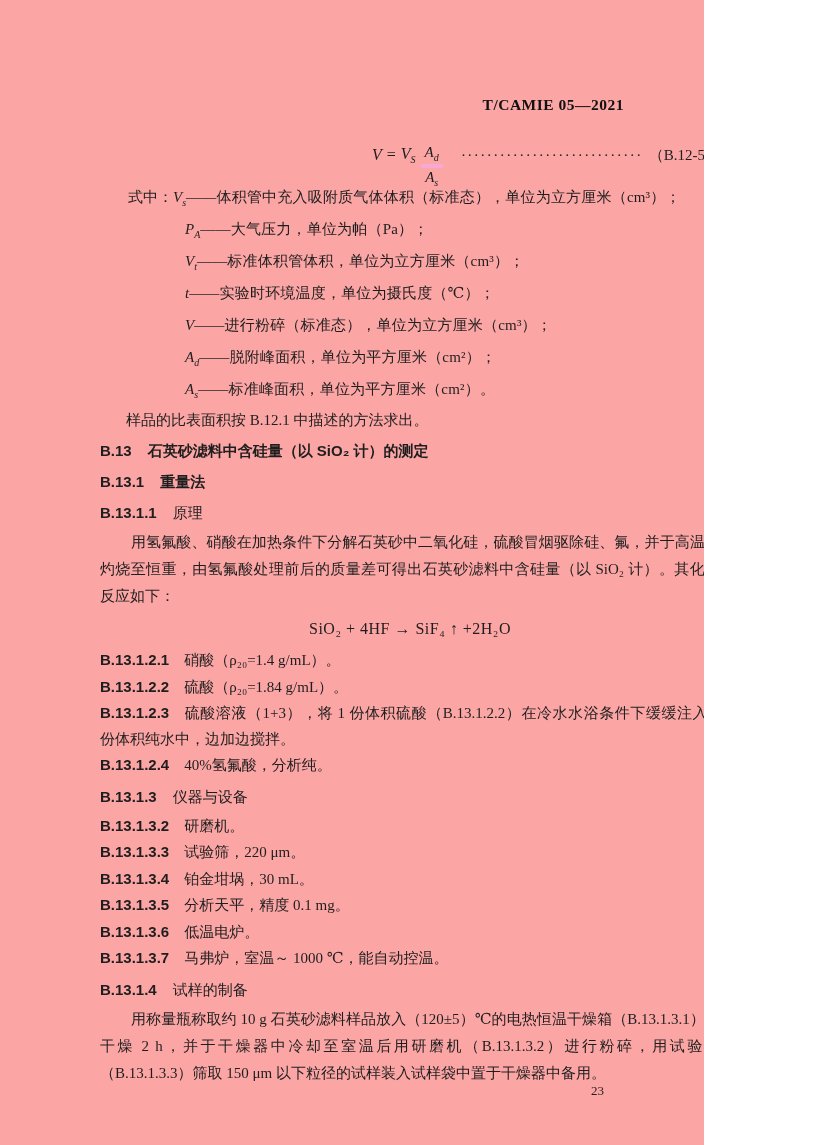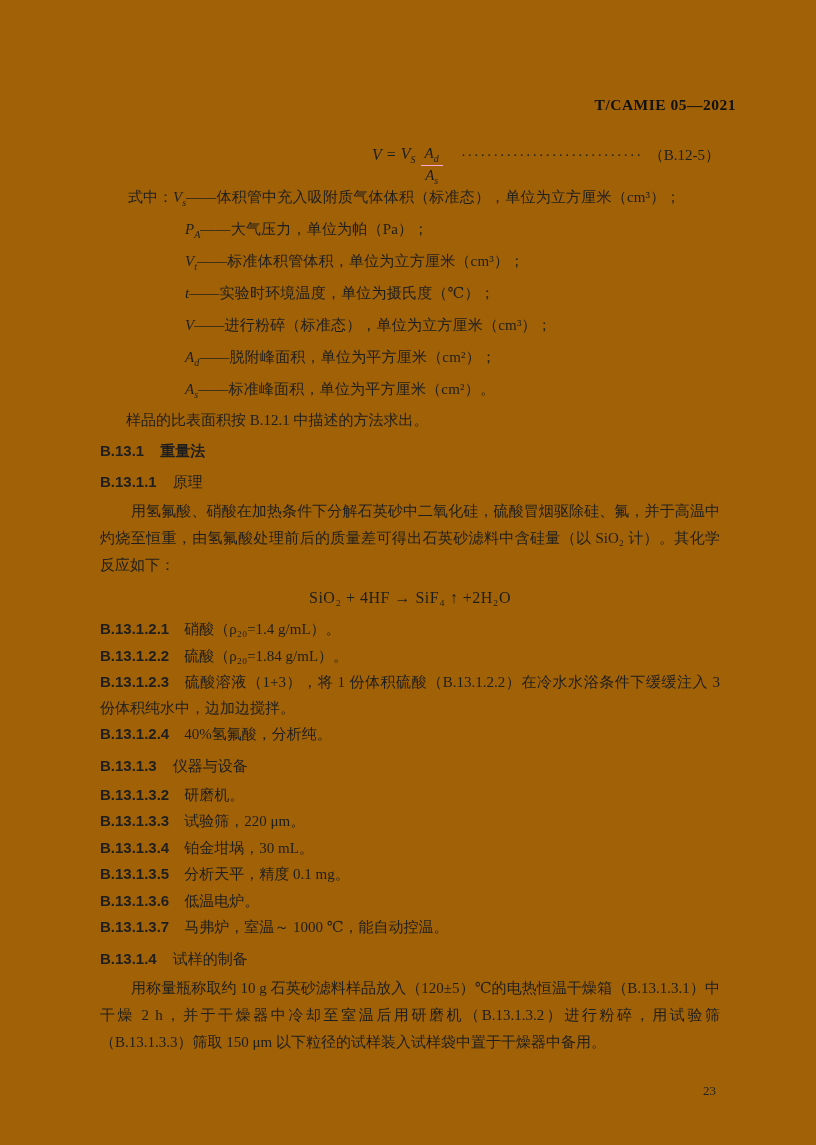--- a/index.html
+++ b/index.html
@@ -1,36 +1,36 @@
 <!DOCTYPE html>
 <html lang="zh"><head>
 <meta charset="utf-8">
 <style>
   html,body{margin:0;padding:0;background:#ffffff;}
   .page{
-    width:816px;height:1145px;position:relative;overflow:hidden;
-    background:#a16207;color:#1e1e1e;
+    width:704px;height:1145px;position:relative;overflow:hidden;
+    background:#fca5a5;color:#1e1e1e;
     font-family:"Liberation Serif","DejaVu Serif",serif;
     font-size:15px;
   }
   .doc-number{
     position:absolute;top:96px;right:80px;
     font-weight:700;font-size:15.5px;letter-spacing:.5px;
     color:#111;
   }
   .content{position:absolute;left:100px;top:128px;width:620px;}
 
   
   .eq-row{display:flex;align-items:center;height:54px;margin-bottom:2px;}
   .eq-main{display:flex;align-items:center;margin-left:272px;font-size:16px;}
   .mvar{font-style:italic;font-family:"Liberation Serif","DejaVu Serif",serif;}
   sub{font-size:10px;font-style:italic;}
   .eq-op{margin:0 5px;}
   .frac{display:inline-flex;flex-direction:column;text-align:center;margin-left:5px;line-height:1.1;font-size:15px;}
-  .frac .num{border-bottom:1px solid #f9a8d4;padding:0 4px 1px;margin-top:21px;}
+  .frac .num{border-bottom:4px solid #f9a8d4;padding:0 4px 1px;margin-top:21px;}
   .frac .den{padding:1px 4px 0;}
   .eq-dots{flex:1;text-align:right;overflow:hidden;white-space:nowrap;letter-spacing:1.5px;margin:0 6px 0 10px;color:#222;}
   .eq-ref{white-space:nowrap;}
 
   
   .where-row{line-height:26px;}
   .where-row .intro{margin-left:28px;}
   .where-row.cont{padding-left:85px;}
   .dash-text{letter-spacing:.2px;}
 
@@ -97,20 +97,23 @@
     </div>
     <div class="where-row cont">
       <span class="mvar">A</span><sub>d</sub><span class="dash-text">——脱附峰面积，单位为平方厘米（cm²）；</span>
     </div>
     <div class="where-row cont">
       <span class="mvar">A</span><sub>s</sub><span class="dash-text">——标准峰面积，单位为平方厘米（cm²）。</span>
     </div>
 
     <div class="plain-line pad-indent">样品的比表面积按 B.12.1 中描述的方法求出。</div>
 
+    <div class="sec-heading">
+      <span class="num">B.13</span><span class="title">石英砂滤料中含硅量（以 SiO₂ 计）的测定</span>
+    </div>
 
     <div class="sec-heading">
       <span class="num">B.13.1</span><span class="title">重量法</span>
     </div>
 
     <div class="sec-heading sub4">
       <span class="num">B.13.1.1</span><span class="title">原理</span>
     </div>
 
     <p class="para">用氢氟酸、硝酸在加热条件下分解石英砂中二氧化硅，硫酸冒烟驱除硅、氟，并于高温中灼烧至恒重，由氢氟酸处理前后的质量差可得出石英砂滤料中含硅量（以 SiO₂ 计）。其化学反应如下：</p>

